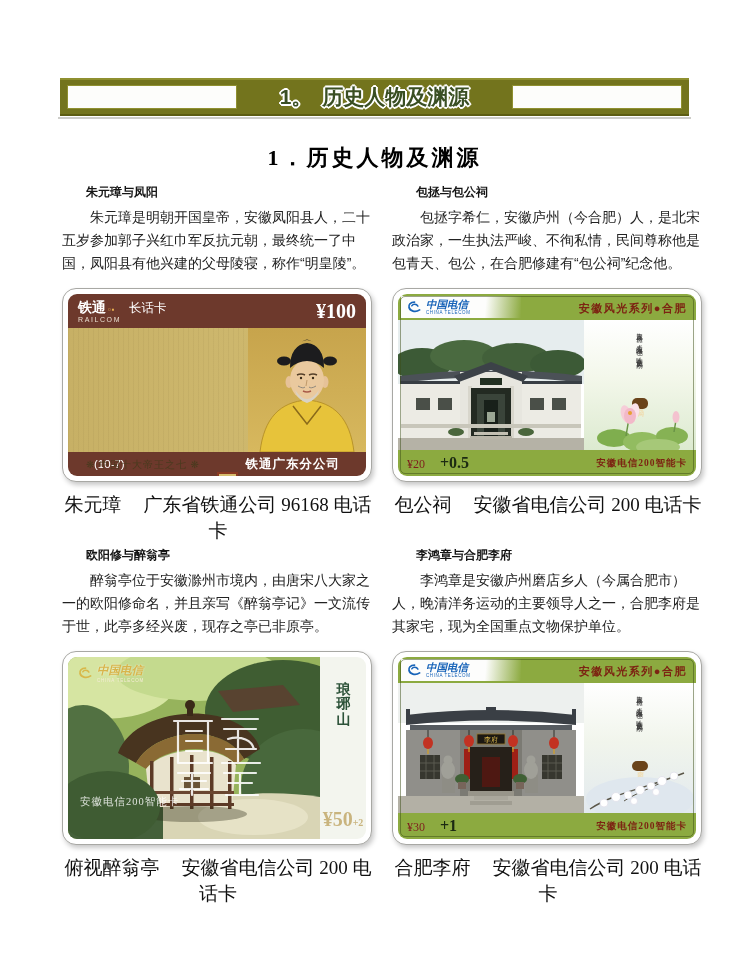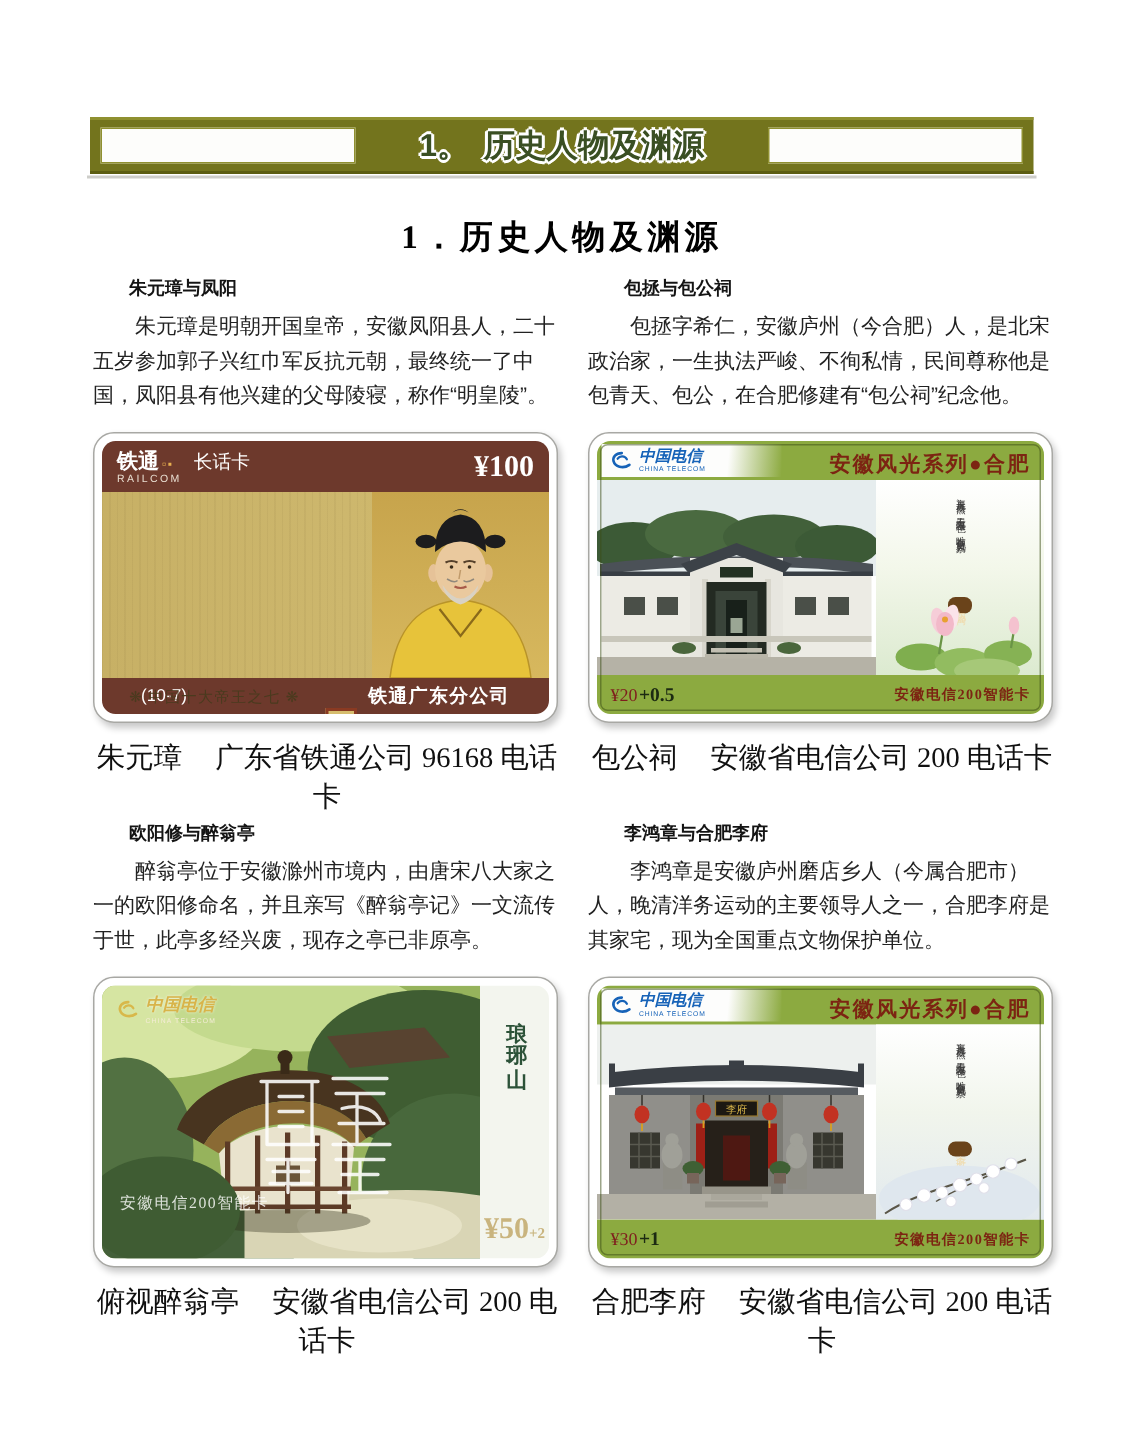--- a/index.html
+++ b/index.html
@@ -67,36 +67,36 @@
   
   .tc-top{position:relative;height:26px;background:#8caa40;}
   .tc-logowrap{position:absolute;left:3px;top:2px;bottom:2px;width:114px;display:flex;align-items:center;
                gap:4px;padding-left:6px;
                background:linear-gradient(95deg,#fdfdfc 70%,rgba(253,253,252,0));}
   .tc-swoosh{width:15px;height:15px;}
   .tc-cn{font-family:"Liberation Sans",sans-serif;font-weight:bold;font-style:italic;
          font-size:10.5px;color:#1763b8;line-height:1;}
   .tc-en{font-family:"Liberation Sans",sans-serif;font-size:4.5px;letter-spacing:0.6px;
          color:#1763b8;margin-top:1px;}
-  .tc-series{position:absolute;right:9px;top:7px;font-size:14px;font-weight:bold;
+  .tc-series{position:absolute;right:9px;top:7px;font-size:11px;font-weight:bold;
              letter-spacing:1.5px;color:#7c2412;}
   .tc-body{height:130px;display:flex;background:#fff;}
   .tc-photo{width:186px;height:130px;flex:0 0 auto;}
   .tc-side{flex:1;position:relative;display:flex;flex-direction:column;align-items:center;
            background:linear-gradient(180deg,#ffffff,#f3f7ea 45%,#dcead0);}
   .tc-side.blossom{background:linear-gradient(180deg,#ffffff,#f1f5ec 45%,#e2e9ee);}
   .tc-verse{writing-mode:vertical-rl;height:66px;margin-top:7px;font-size:6.5px;line-height:13px;
             letter-spacing:1px;color:#3a3a3a;}
   .tc-seal{writing-mode:vertical-rl;margin-top:5px;background:#6a431a;color:#f0dcb0;
            font-size:7px;padding:4px 3px;border-radius:5px;letter-spacing:1px;}
   .tc-flora{position:absolute;bottom:0;left:0;width:112px;height:54px;}
   .tc-bottom{height:26px;background:#8caa40;display:flex;align-items:center;
              justify-content:space-between;padding:0 9px;}
   .tc-val-main{font-family:"Liberation Serif",serif;font-weight:normal;font-size:12px;color:#7f1d1d;}
-  .tc-val-extra{font-family:"Liberation Serif",serif;font-weight:bold;font-size:13px;color:#1c2a12;margin-left:1px;}
+  .tc-val-extra{font-family:"Liberation Serif",serif;font-weight:bold;font-size:16px;color:#1c2a12;margin-left:15px;}
   .tc-issuer{font-size:9.5px;font-weight:bold;letter-spacing:1px;color:#7c2412;}
   .tc-frame{position:absolute;inset:2px;border:1px solid rgba(58,76,20,0.5);border-radius:5px;pointer-events:none;}
 
   
   .zt-photo{position:absolute;left:0;top:0;width:252px;height:182px;}
   .zt-side{position:absolute;right:0;top:0;width:46px;height:182px;background:#f3f5ee;
            display:flex;flex-direction:column;justify-content:space-between;align-items:center;
            padding:12px 0 8px;box-sizing:border-box;}
   .zt-mountain{writing-mode:vertical-rl;font-size:14px;font-weight:bold;color:#2c5238;
                letter-spacing:16px;}

